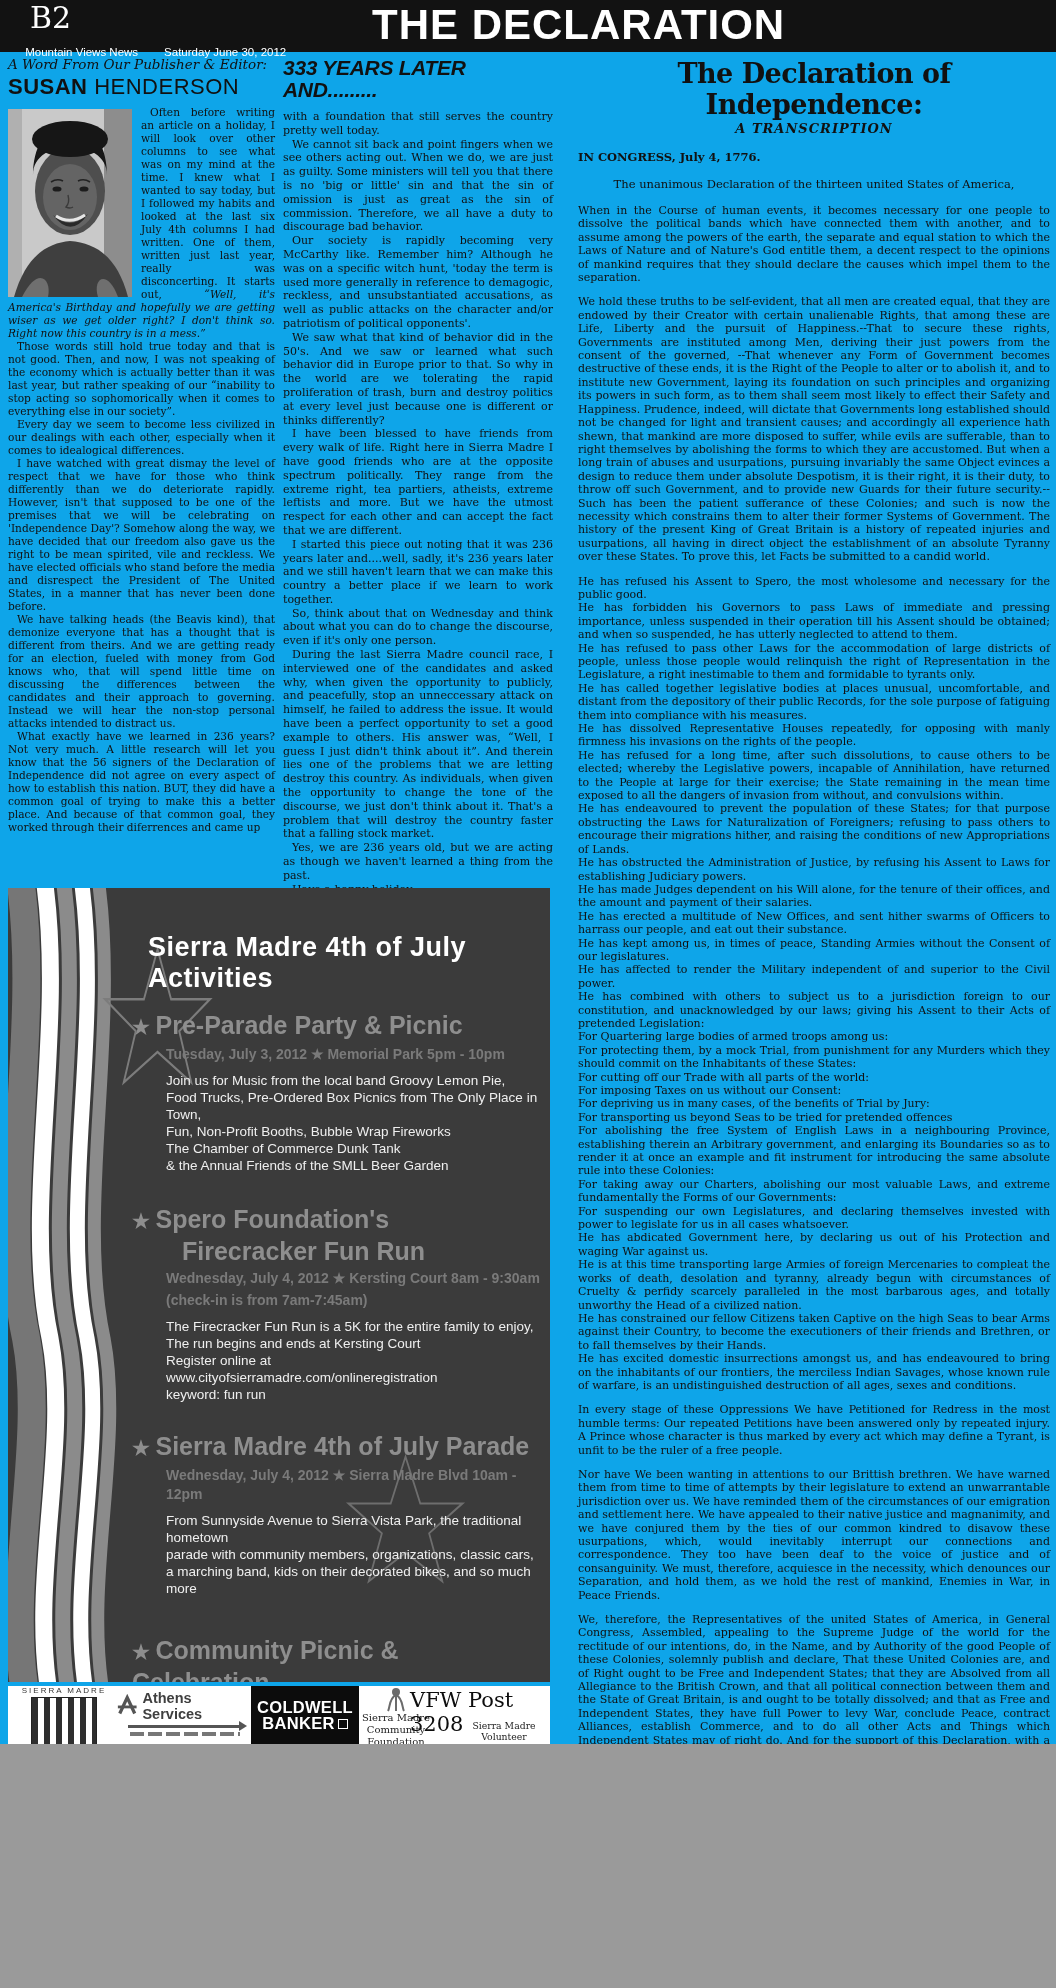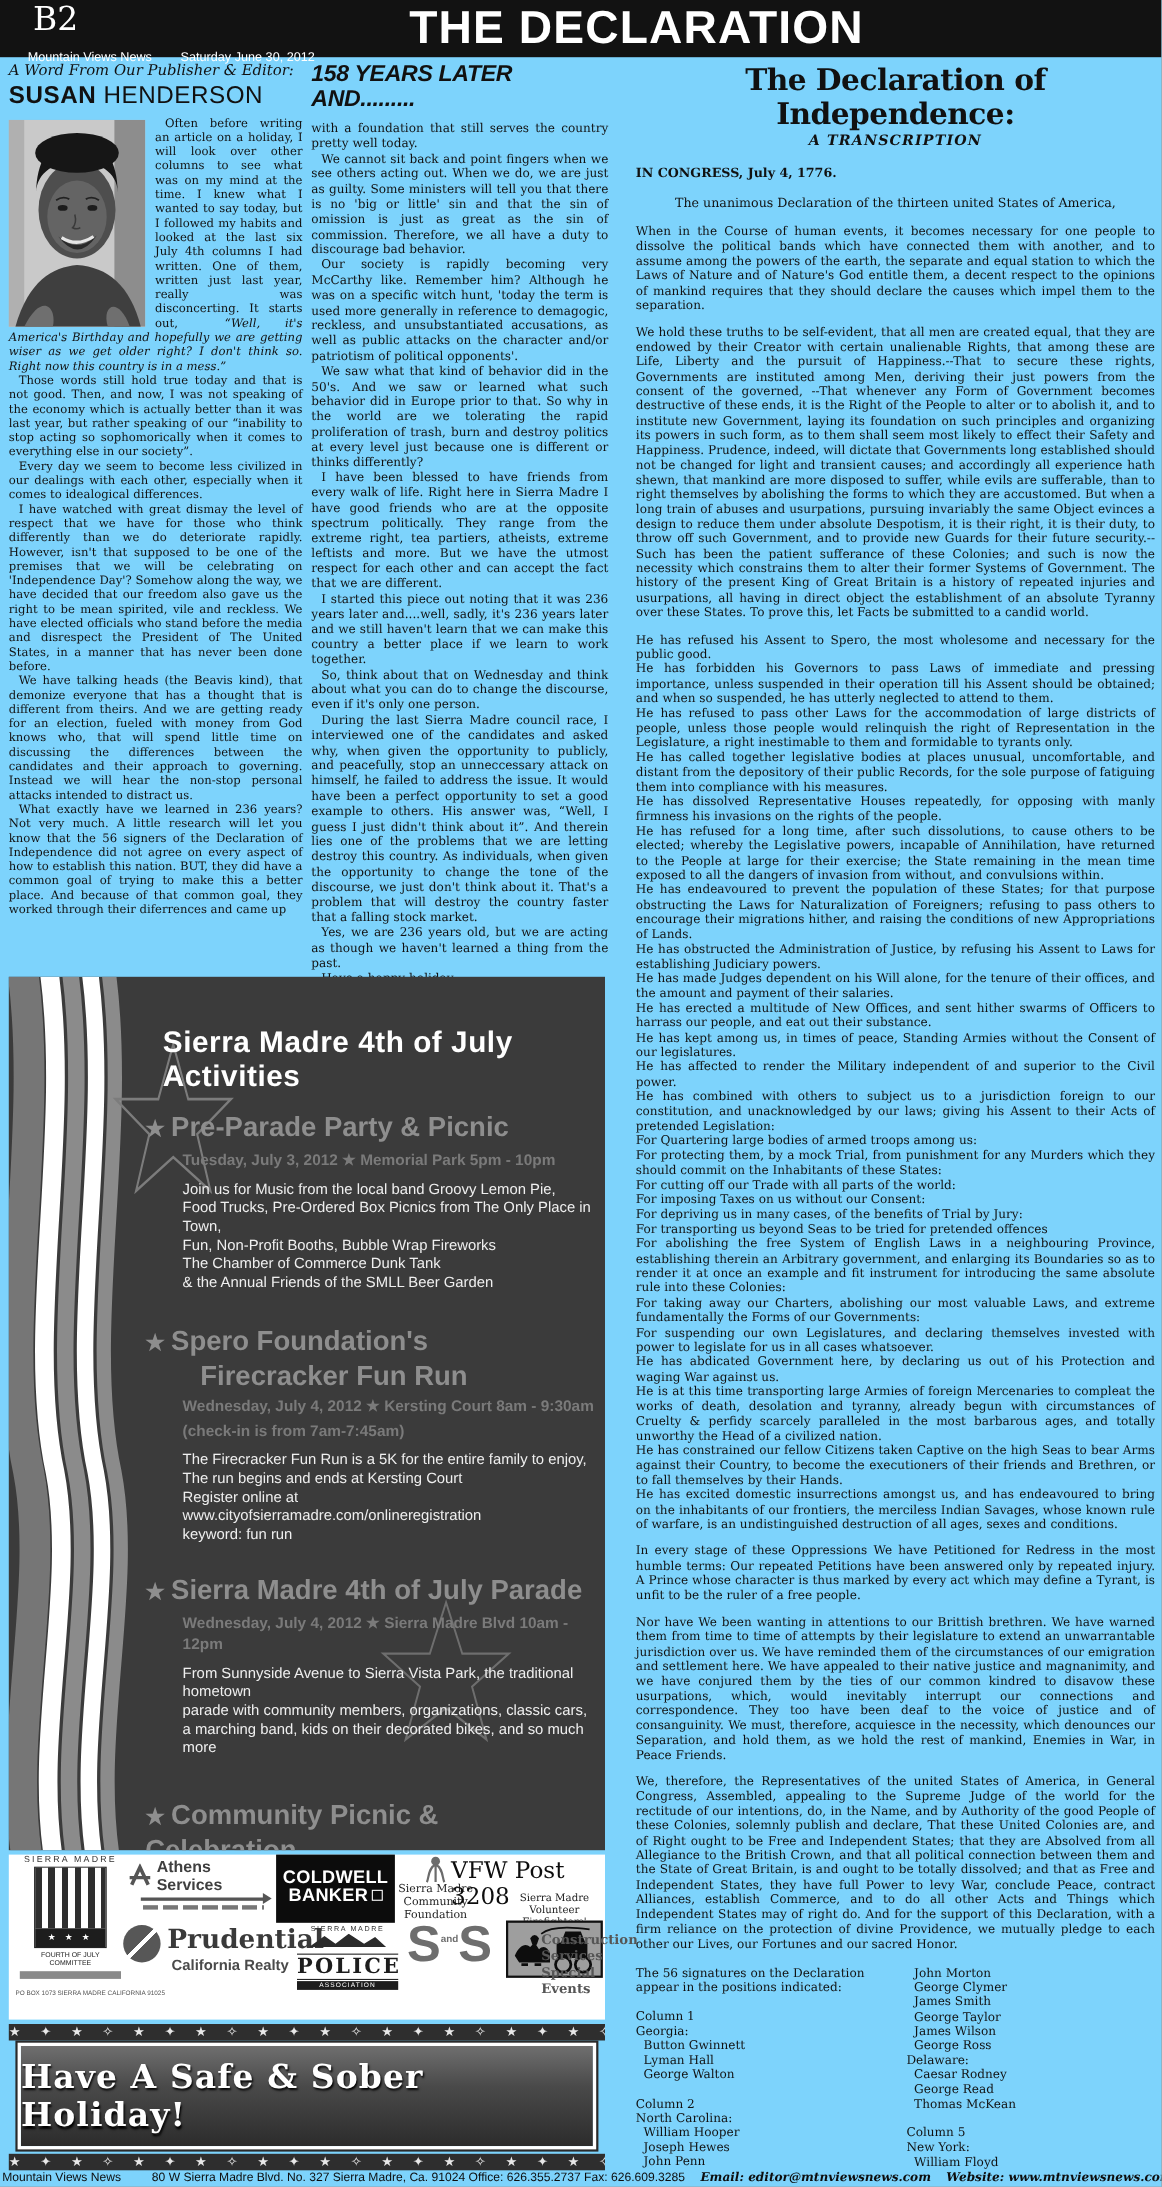--- a/index.html
+++ b/index.html
@@ -1,16 +1,16 @@
 <!DOCTYPE html>
 <html><head>
 <meta charset="utf-8">
 <style>
   html,body{margin:0;padding:0;background:#9a9a9a;}
-  .page{position:relative;width:1056px;height:1988px;margin:0 auto;background:#7dd3fc;
+  .page{position:relative;width:1056px;height:1744px;margin:0 auto;background:#0ea5e9;
         font-family:"DejaVu Serif",serif;color:#111;overflow:hidden;}
   
   .masthead{position:absolute;left:0;top:0;width:1056px;height:52px;background:#121212;color:#fff;}
   .page-number{position:absolute;left:30px;top:0px;font-size:30px;font-family:"DejaVu Serif",serif;}
   .masthead-sub{position:absolute;left:6px;top:34px;font-family:"Liberation Sans",sans-serif;font-size:11.5px;white-space:pre;}
   .masthead-sub .mn{margin-right:26px;}
   .paper-title{position:absolute;left:372px;top:1px;margin:0;font-family:"Liberation Sans",sans-serif;
                font-weight:bold;font-size:42px;letter-spacing:1px;}
   
   .col-left{position:absolute;left:8px;top:56px;width:267px;}
@@ -165,21 +165,21 @@
           <p class="np">Every day we seem to become less civilized in our dealings with each other, especially when it comes to idealogical differences.</p>
           <p class="np">I have watched with great dismay the level of respect that we have for those who think differently than we do deteriorate rapidly.  However, isn't that supposed to be one of the premises that we will be celebrating on 'Independence Day'?  Somehow along the way, we have decided that our freedom also gave us the right to be mean spirited, vile and reckless.  We have elected officials who stand before the media and disrespect the President of The United States, in a manner that has never been done before.</p>
           <p class="np">We have talking heads (the Beavis kind), that demonize everyone that has a thought that is different from theirs.  And we are getting ready for an election, fueled with money from God knows who, that will spend little time on discussing the differences between the candidates and their approach to governing.  Instead we will hear the non-stop personal attacks intended to distract us.</p>
           <p class="np">What exactly have we learned in 236 years?  Not very much.  A little research will let you know that the 56 signers of the Declaration of Independence did not agree on every aspect of how to establish this nation.  BUT, they did have a common goal of trying to make this a better place.  And because of that common goal, they worked through their diferrences and came up</p>
         </div>
     </div>
   </div>
 
   <div class="col-mid">
     <h2 class="headline-236">
-      <div>158 YEARS LATER</div>
+      <div>333 YEARS LATER</div>
       <div>AND.........</div>
     </h2>
     <div class="p-list">
         <p class="np">with a foundation that still serves the country pretty well today.</p>
         <p class="np">We cannot sit back and point fingers when we see others acting out.  When we do, we are just as guilty.  Some ministers will tell you that there is no 'big or little' sin and that the sin of omission is just as great as the sin of commission.  Therefore, we all have a duty to discourage bad behavior.</p>
         <p class="np">Our society is rapidly becoming very McCarthy like.  Remember him?  Although he was on a specific witch hunt, 'today the term is used more generally in reference to demagogic, reckless, and unsubstantiated accusations, as well as public attacks on the character and/or patriotism of political opponents'.</p>
         <p class="np">We saw what that kind of behavior did in the 50's.  And we saw or learned what such behavior did in Europe prior to that.  So why in the world are we tolerating the rapid proliferation of trash, burn and destroy politics at every level just because one is different or thinks differently?</p>
         <p class="np">I have been blessed to have friends from every walk of life.  Right here in Sierra Madre I have good friends who are at the opposite spectrum politically.  They range from the extreme right, tea partiers, atheists, extreme leftists and more.  But we have the utmost respect for each other and can accept the fact that we are different.</p>
         <p class="np">I started this piece out noting that it was 236 years later and....well, sadly, it's 236 years later and we still haven't learn that we can make this country a better place if we learn to work together.</p>
         <p class="np">So, think about that on Wednesday and think about what you can do to change the discourse, even if it's only one person.</p>

